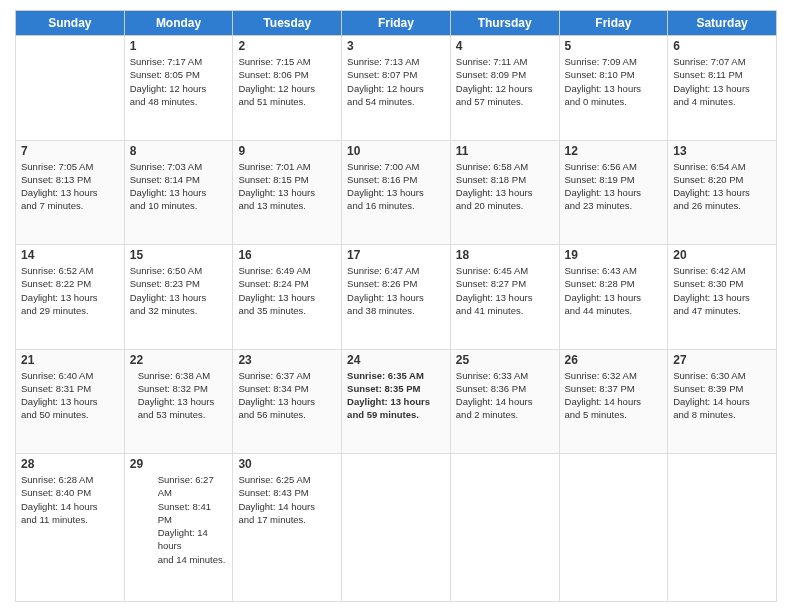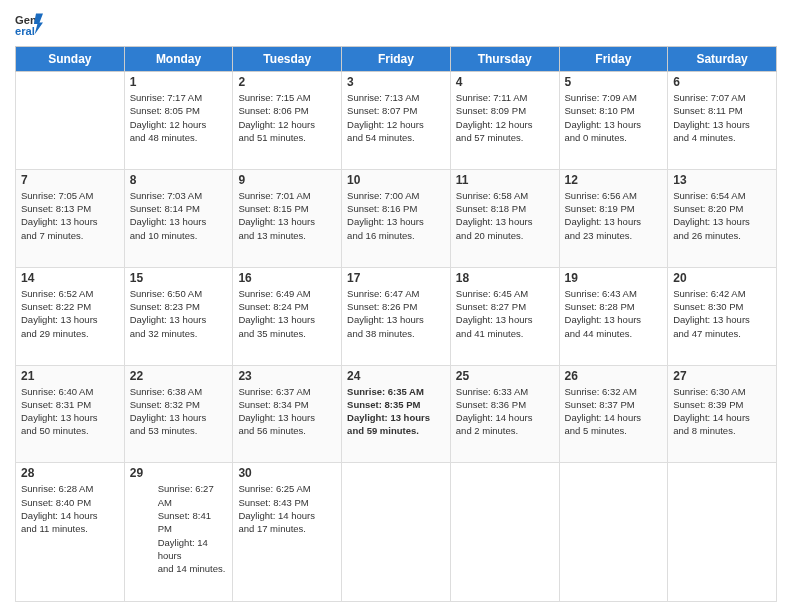--- a/index.html
+++ b/index.html
@@ -90,37 +90,20 @@
       background-color: #ffffff;
     }
     .calendar-table thead tr th {
       background-color: #2e7dd1;
     }
   </style>
 </head>
 <body>
 
 <div class="page">
-  <div class="header">
-    <div class="logo">
-      <svg class="logo-icon" viewBox="0 0 40 40" xmlns="http://www.w3.org/2000/svg">
-        <text x="0" y="20" font-size="16" font-weight="bold" fill="#333">Gen</text>
-        <text x="0" y="36" font-size="16" font-weight="bold" fill="#1a6bbf">eral</text>
-        <polygon points="30,5 40,5 35,18 40,18 28,35 32,20 27,20" fill="#1a6bbf"></polygon>
-      </svg>
-      <div>
-        <div style="font-size:16px;font-weight:bold;color:#333;line-height:1.1;"></div>
-        <div style="font-size:16px;font-weight:bold;color:#1a6bbf;line-height:1.1;"></div>
-      </div>
-    </div>
-    <div class="title-block">
-      <div class="month-title"></div>
-      <div class="location"></div>
-    </div>
-  </div>
 
   <table class="calendar-table">
     <thead>
       <tr>
         <th>Sunday</th>
         <th>Monday</th>
         <th>Tuesday</th>
         <th>Friday</th>
         <th>Thursday</th>
         <th>Friday</th>
@@ -278,21 +261,21 @@
         <tr>
           <td>
             <span class="day-number">21</span>
             <div class="day-info" style="white-space: pre-line;">Sunrise: 6:40 AM
 Sunset: 8:31 PM
 Daylight: 13 hours
 and 50 minutes.</div>
           </td>
           <td>
             <span class="day-number">22</span>
-            <div class="day-info" style="white-space: pre-line;">Sunrise: 6:38 AM
+            <div class="day-info" style="white-space: pre-line; margin-left: 8px;">Sunrise: 6:38 AM
 Sunset: 8:32 PM
 Daylight: 13 hours
 and 53 minutes.</div>
           </td>
           <td>
             <span class="day-number">23</span>
             <div class="day-info" style="white-space: pre-line;">Sunrise: 6:37 AM
 Sunset: 8:34 PM
 Daylight: 13 hours
 and 56 minutes.</div>

